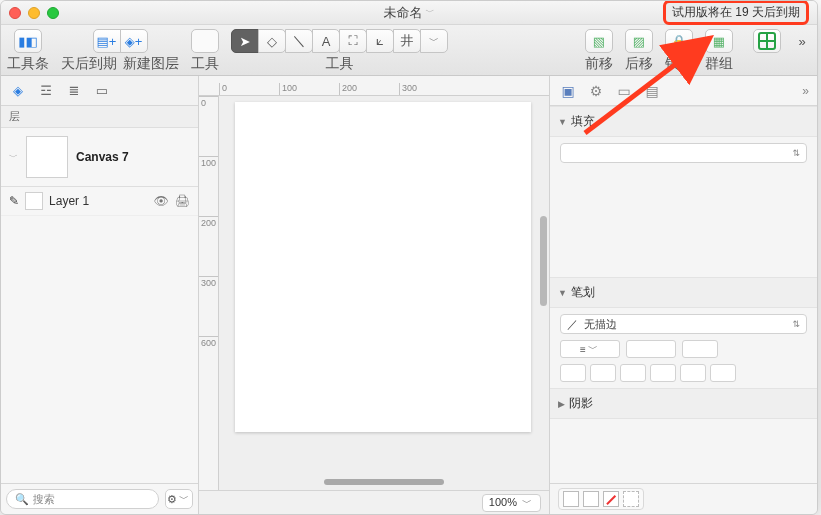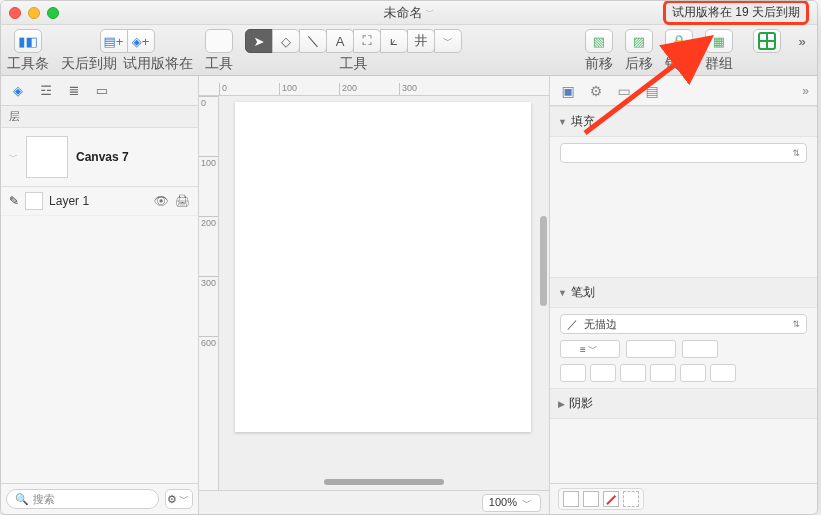--- a/index.html
+++ b/index.html
@@ -128,21 +128,21 @@
       <div class="tb-label">工具条</div>
     </div>
 
     <div class="tb-group">
       <div class="tb-btns">
         <div class="tb-btn view seg-first" style="color:#2a7de1;">▤+</div>
         <div class="tb-btn view" style="color:#2a7de1;">◈+</div>
       </div>
       <div class="tb-label" style="display:flex;gap:6px;">
         <span>天后到期</span>
-        <span>试用版将在</span>
+        <span>新建图层</span>
       </div>
     </div>
 
     <div class="tb-group">
       <div class="tb-btns">
           <div class="tb-btn light tb-sq"></div>
         </div>
       <div class="tb-label">工具</div>
     </div>
 

